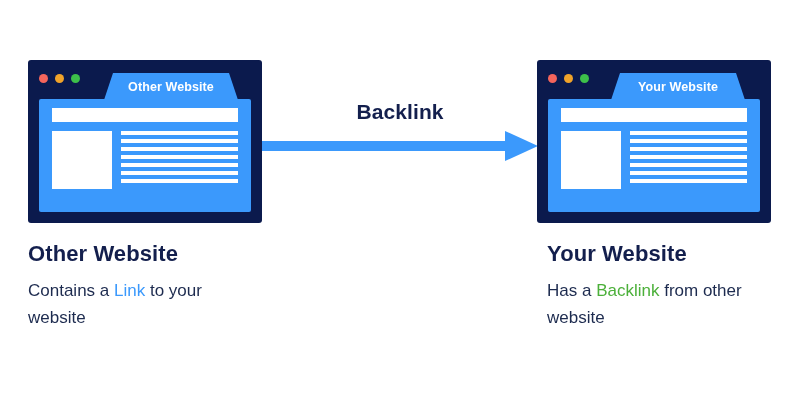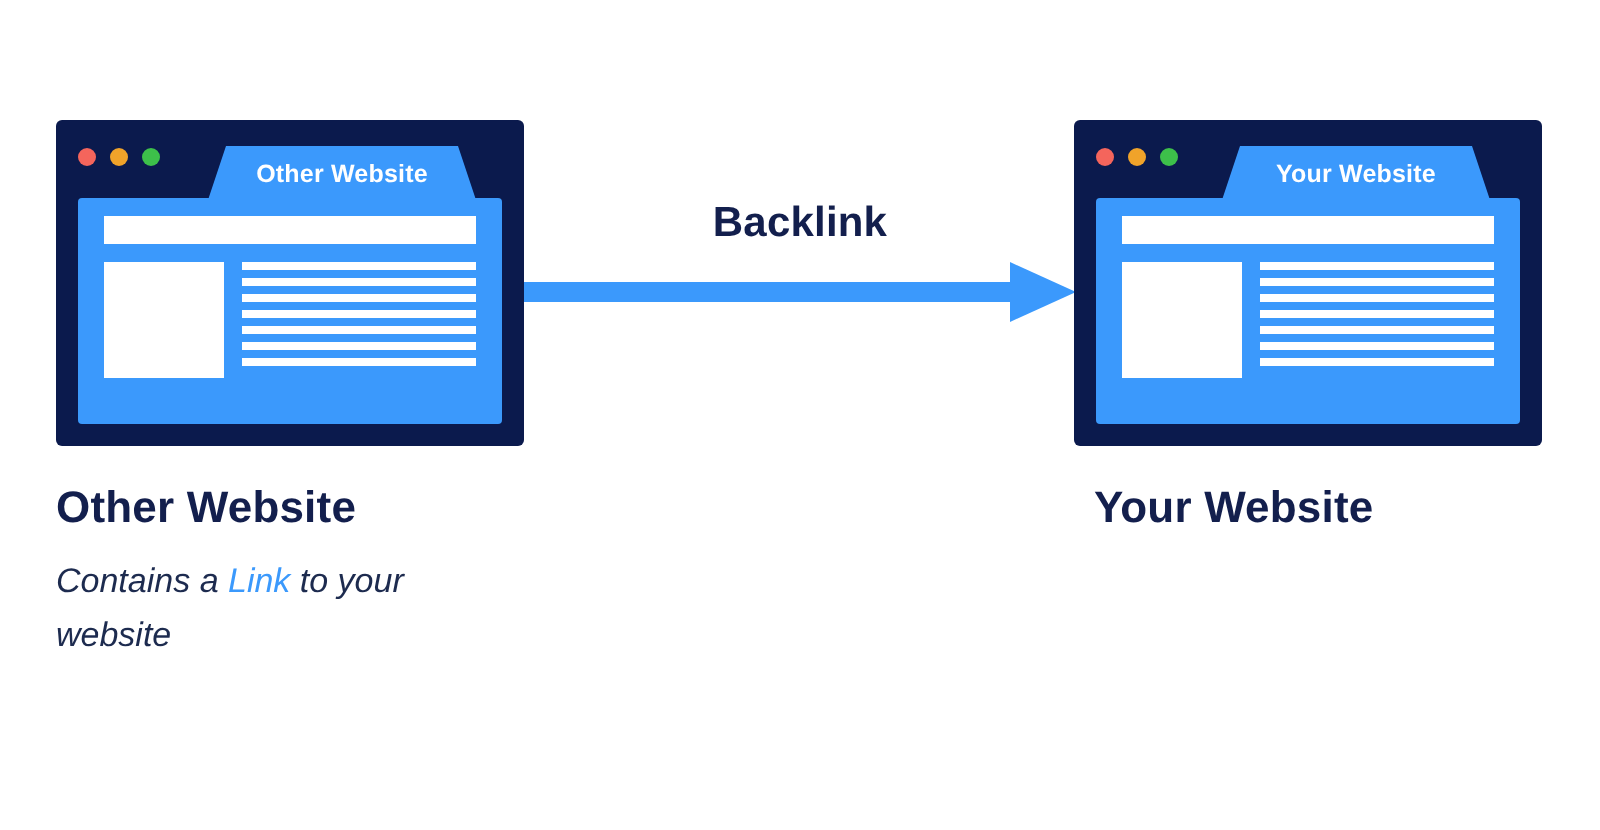--- a/index.html
+++ b/index.html
@@ -162,21 +162,20 @@
     line-height: 1.25;
     margin: 0 0 9px 0;
     letter-spacing: 0.1px;
   }
   .caption-body {
     font-size: 17px;
     color: #1d2b4f;
     line-height: 1.62;
     margin: 0;
     max-width: 232px;
-    font-style: italic;
   }
   .hl-link     { color: #3b99fc; }
   .hl-backlink { color: #4cb03a; }
 </style>
 </head>
 <body>
 
 <div class="canvas">
 
   <div class="browser left">
@@ -245,15 +244,16 @@
     </div>
   </div>
 
   <div class="caption left">
     <p class="caption-title">Other Website</p>
     <p class="caption-body"><span>Contains a </span><span class="hl-link">Link</span><span> to your website</span></p>
   </div>
 
   <div class="caption right">
     <p class="caption-title">Your Website</p>
+    <p class="caption-body"><span>Has a </span><span class="hl-backlink">Backlink</span><span> from other website</span></p>
   </div>
 
 </div>
 
 </body></html>

